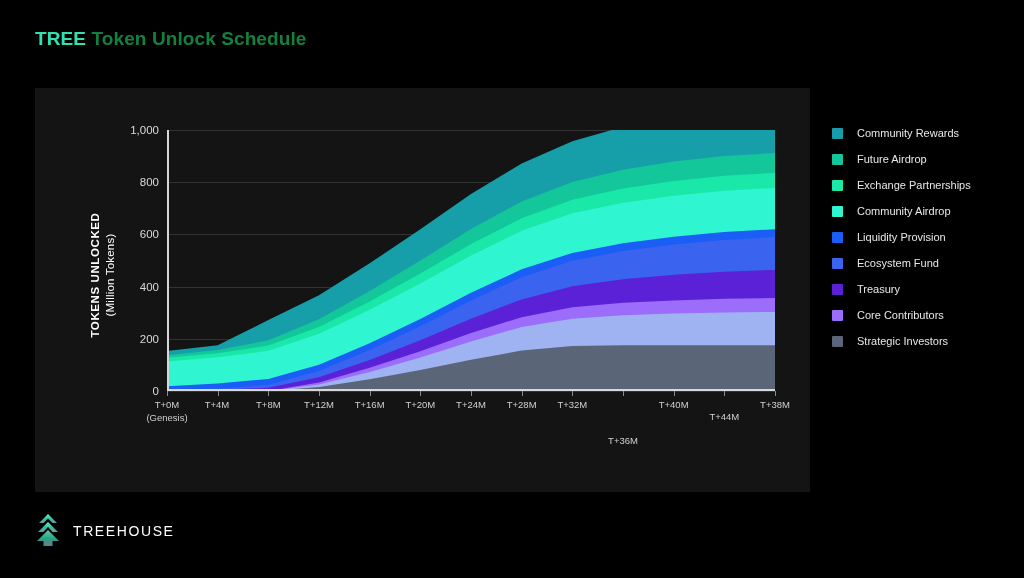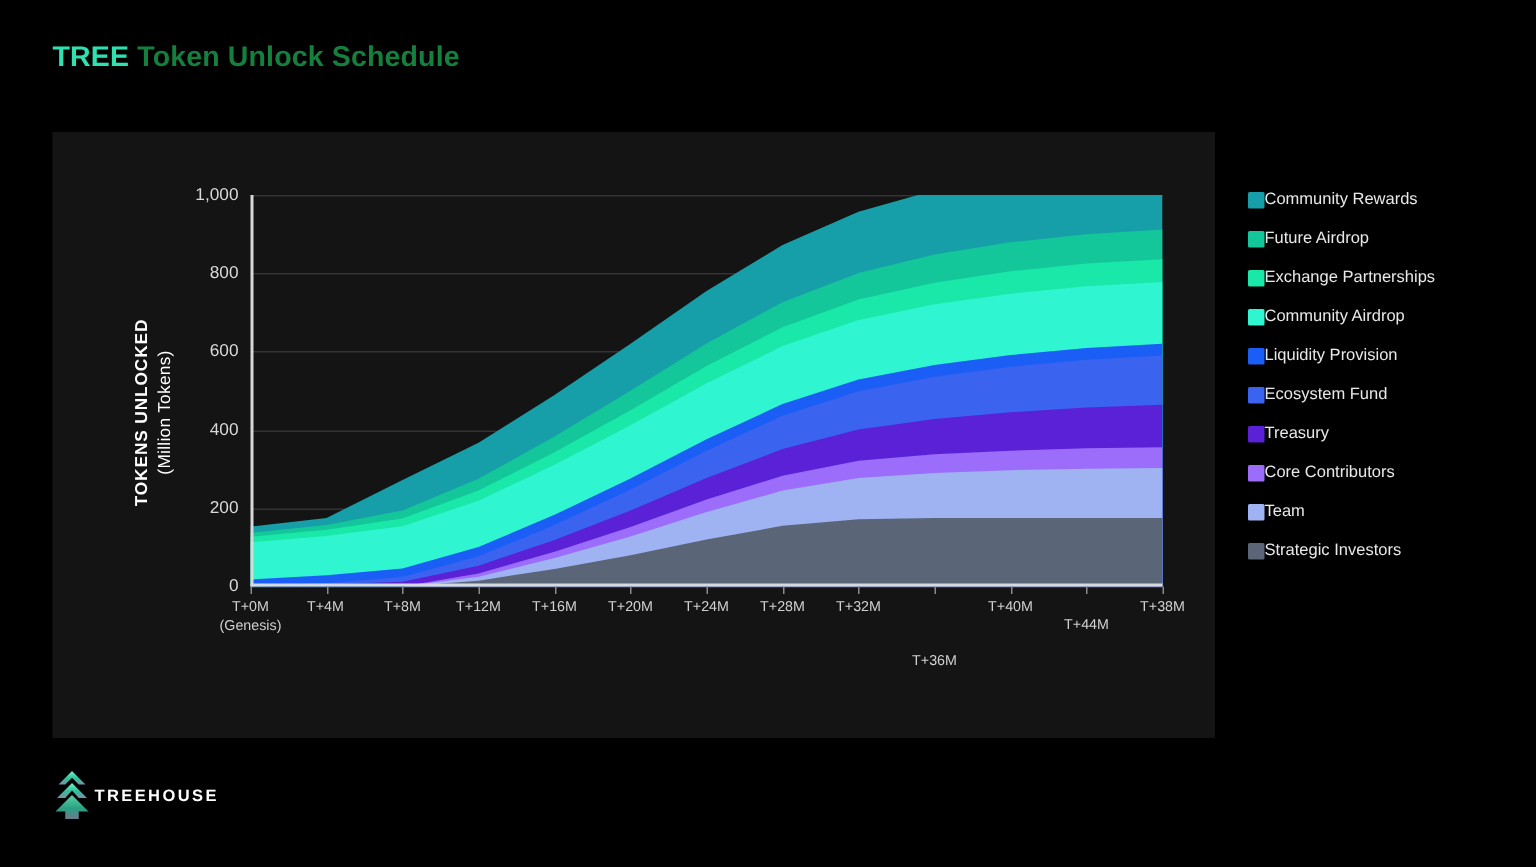--- a/index.html
+++ b/index.html
@@ -161,41 +161,43 @@
     align-items: center;
     height: 26px;
   }
   .legend-swatch {
     width: 11px;
     height: 11px;
     border-radius: 1px;
     flex: 0 0 auto;
   }
   .legend-label {
+    margin-left: 14px;
     font-size: 11px;
     color: #e8e8e8;
     white-space: nowrap;
   }
 
   
   #footer-logo {
     position: absolute;
     left: 33px;
     top: 512px;
     display: flex;
     align-items: center;
   }
   #footer-logo .logo-mark {
     width: 30px;
     height: 38px;
     flex: 0 0 auto;
   }
   #footer-logo .logo-text {
-    font-size: 11px;
-    font-weight: bold;
+    margin-left: 10px;
+    font-size: 14px;
+    font-weight: normal;
     letter-spacing: 1.6px;
     color: #ffffff;
   }
 </style>
 </head>
 <body>
 
 <div id="header">
   <span class="brand">TREE</span>
   <span class="rest">Token Unlock Schedule</span>
@@ -301,24 +303,20 @@
     </div>
     <div class="legend-item">
       <span class="legend-swatch" style="background: rgb(91, 33, 214);"></span>
       <span class="legend-label">Treasury</span>
     </div>
     <div class="legend-item">
       <span class="legend-swatch" style="background: rgb(155, 109, 250);"></span>
       <span class="legend-label">Core Contributors</span>
     </div>
     <div class="legend-item">
-      <span class="legend-swatch" style="background: rgb(159, 179, 242);"></span>
-      <span class="legend-label">Team</span>
-    </div>
-    <div class="legend-item">
       <span class="legend-swatch" style="background: rgb(90, 102, 120);"></span>
       <span class="legend-label">Strategic Investors</span>
     </div>
   </div>
 
 <div id="footer-logo">
   <svg class="logo-mark" viewBox="0 0 30 38">
     <defs>
       <linearGradient id="tg" x1="0" y1="0" x2="0" y2="1">
         <stop offset="0%" stop-color="#6ef5c8"></stop>

